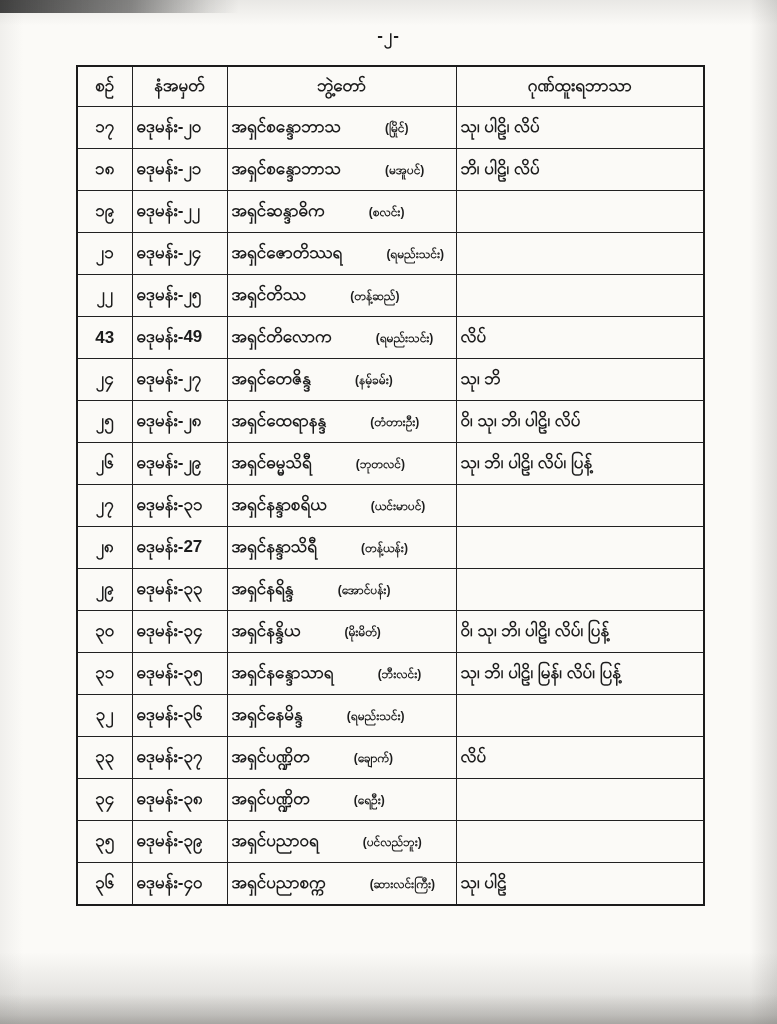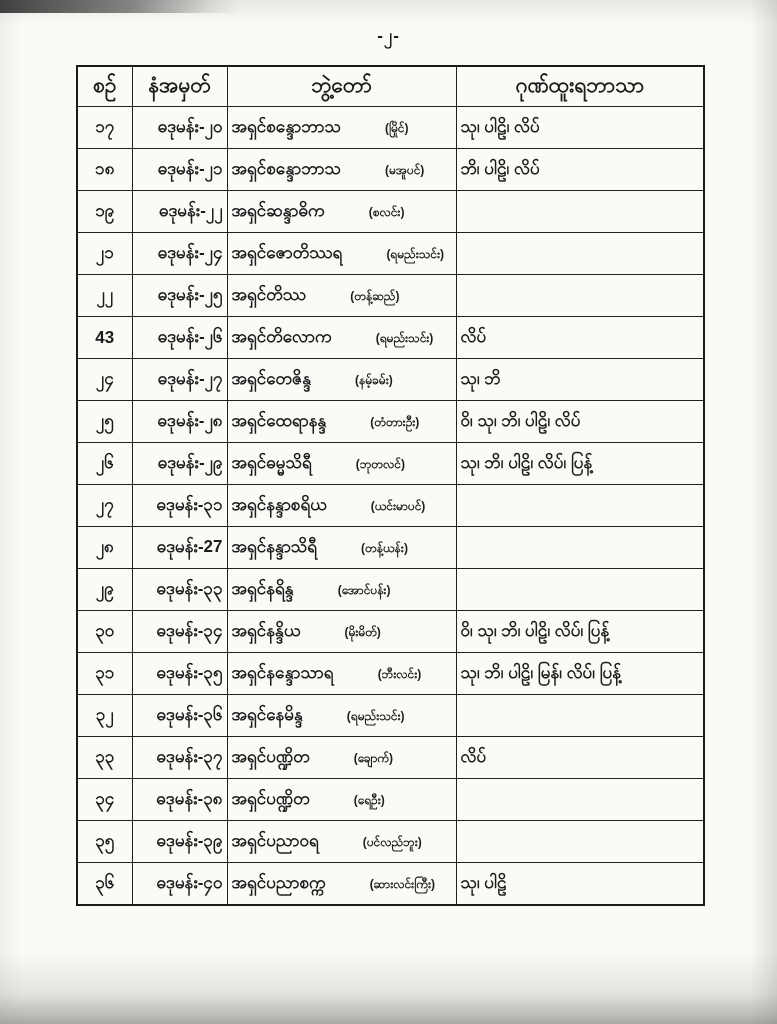--- a/index.html
+++ b/index.html
@@ -41,24 +41,24 @@
   table.results th, table.results td{
     border:1.5px solid #212121;
     padding:0 4px;
     font-weight:bold;
     font-size:17px;
     color:#1c1c1c;
     overflow:hidden;
     white-space:nowrap;
   }
   table.results{border:2.5px solid #1b1b1b;}
-  table.results th{height:39px;text-align:center;font-size:21px;}
+  table.results th{height:39px;text-align:center;font-size:17px;}
   table.results td{height:41px;}
   td.sn{text-align:center;}
-  td.roll{text-align:right;letter-spacing:0;}
+  td.roll{text-align:left;letter-spacing:0;}
   td.title{text-align:left;padding-left:8px;}
   td.honors{}
   .town{font-size:12px;font-weight:bold;margin-left:44px;}
 </style>
 </head>
 <body>
 
 <div class="photo">
   <div class="smudge"></div>
 
@@ -105,21 +105,21 @@
           <td class="honors"></td>
         </tr>
         <tr>
           <td class="sn">၂၂</td>
           <td class="roll">ဓဒုမန်း-၂၅</td>
           <td class="title"><span>အရှင်တိဿ</span><span class="town">(တန့်ဆည်)</span></td>
           <td class="honors"></td>
         </tr>
         <tr>
           <td class="sn">43</td>
-          <td class="roll">ဓဒုမန်း-၂၆</td>
+          <td class="roll">ဓဒုမန်း-49</td>
           <td class="title"><span>အရှင်တိလောက</span><span class="town">(ရမည်းသင်း)</span></td>
           <td class="honors">လိပ်</td>
         </tr>
         <tr>
           <td class="sn">၂၄</td>
           <td class="roll">ဓဒုမန်း-၂၇</td>
           <td class="title"><span>အရှင်တေဇိန္ဒ</span><span class="town">(နမ့်ခမ်း)</span></td>
           <td class="honors">သု၊ ဘိ</td>
         </tr>
         <tr>

